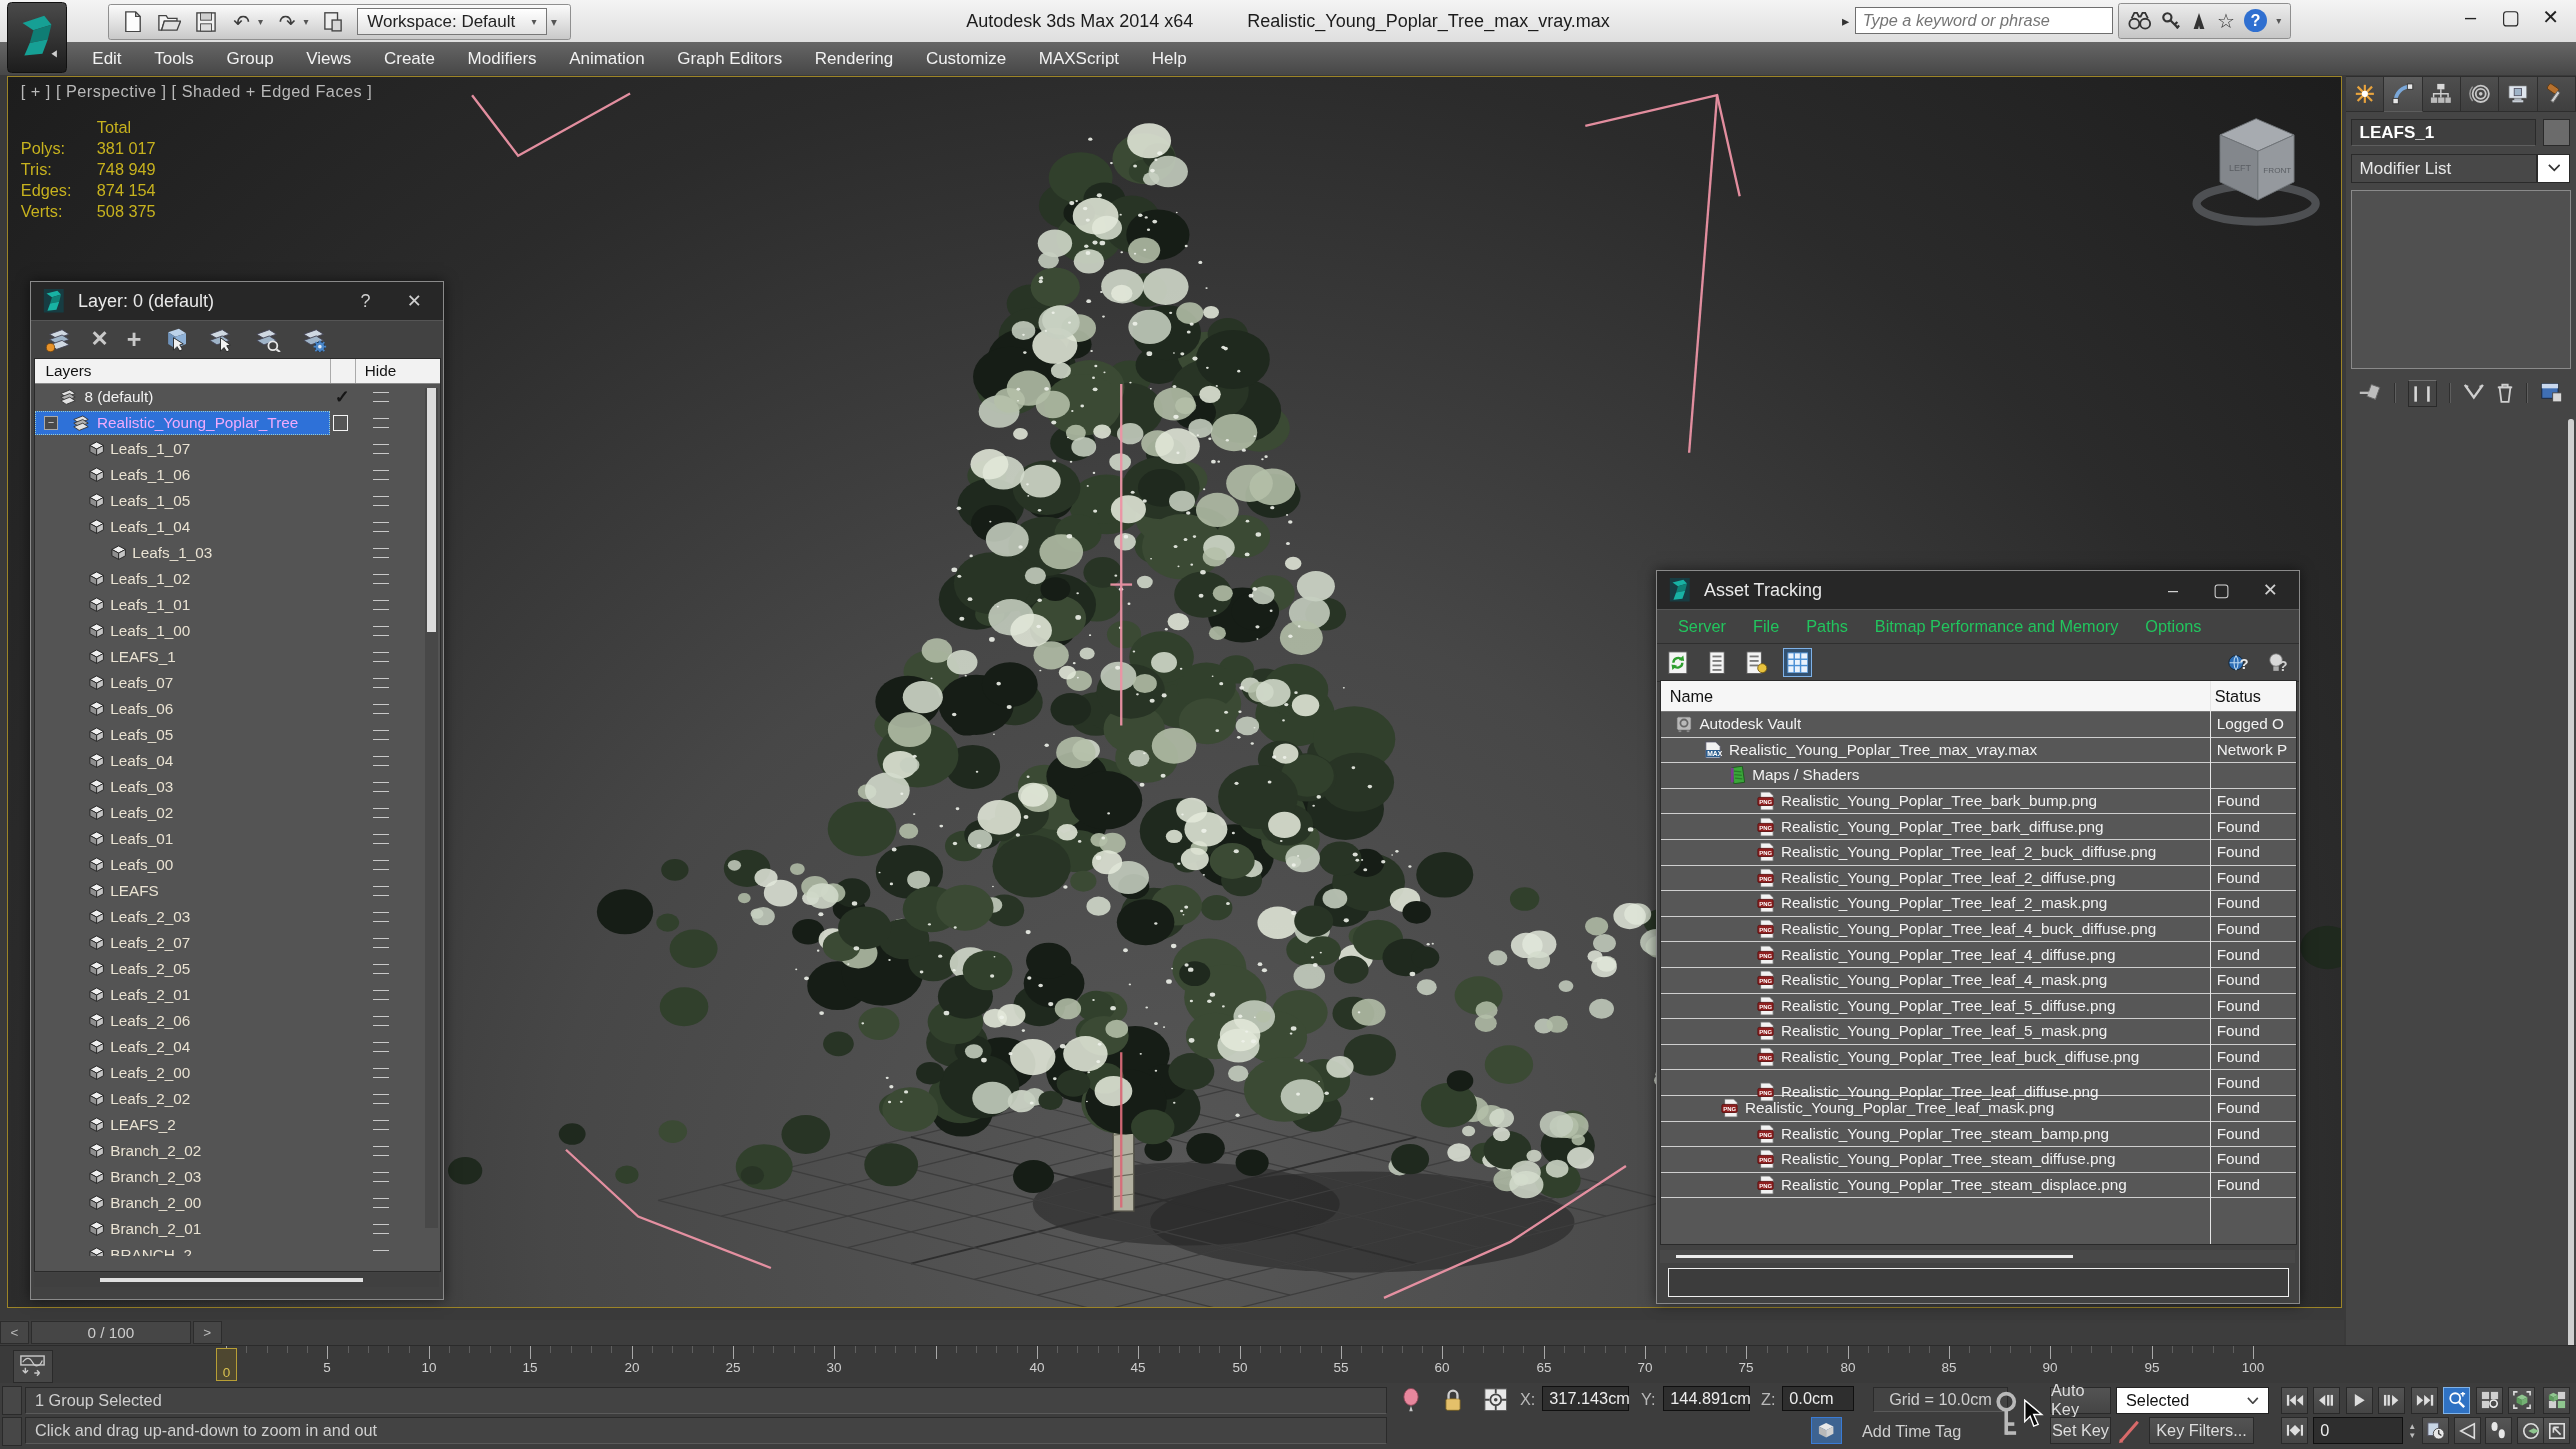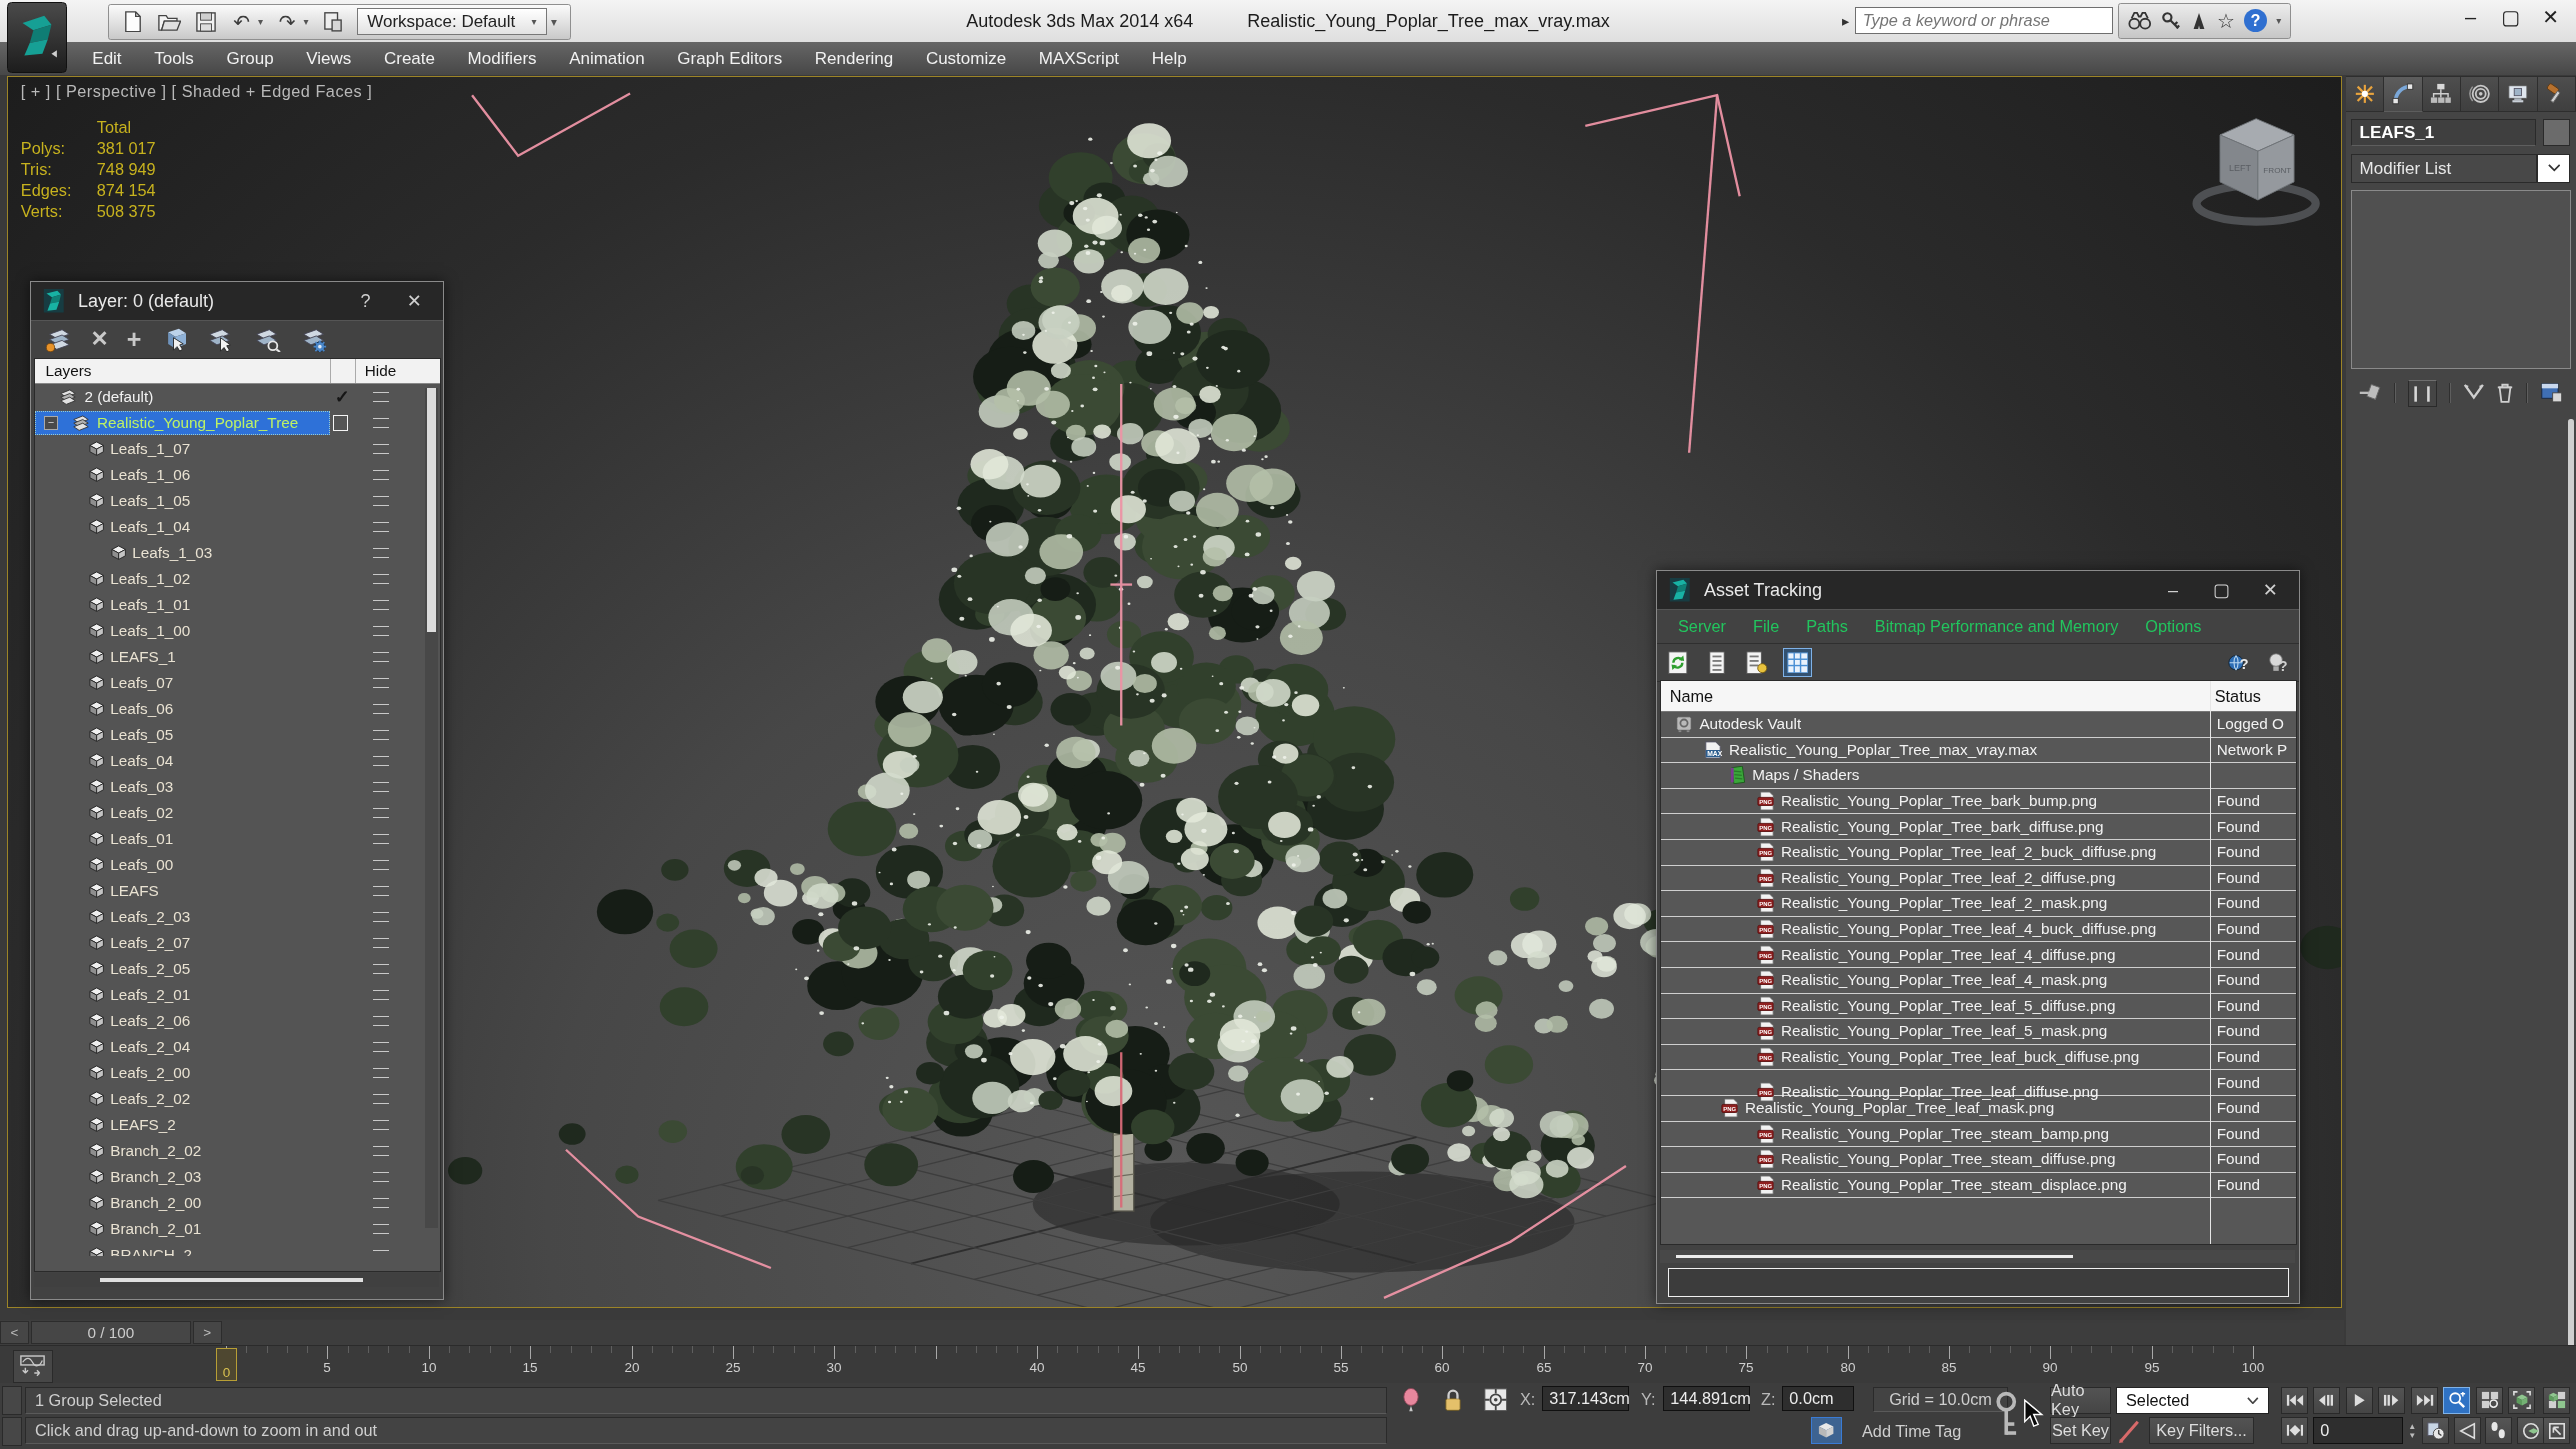--- a/index.html
+++ b/index.html
@@ -1566,36 +1566,36 @@
         <span style="position:absolute;left:330px">Hide</span>
       </div>
       <div id="ld-rows">
           <div class="lrow">
             <span class="rowname" style="padding-left: 23.5px; display: flex; align-items: center;">
               <svg width="20" height="16.3" viewBox="0 0 22 18" style="margin-right:6.3px;flex:none">
                 <polygon points="3,5 13,1 19,5 9,9" fill="#e2e2e2" stroke="#333"></polygon>
                 <polygon points="3,9 13,5 19,9 9,13" fill="#b2b2b2" stroke="#333"></polygon>
                 <polygon points="3,13 13,9 19,13 9,17" fill="#e2e2e2" stroke="#333"></polygon>
               </svg>
-              <span style="color: rgb(242, 242, 242);">2 (default)</span>
+              <span style="color: rgb(242, 242, 242);">8 (default)</span>
             </span>
             <span class="cur-check">✓</span>
             <span class="hide-dash"></span>
           </div>
           <div class="lrow">
             <span class="sel-band" style="background: rgb(46, 113, 216);"></span>
             <span class="expander">−</span>
             <span class="sel-box"></span>
             <span class="rowname" style="padding-left: 36px; display: flex; align-items: center;">
               <svg width="20" height="16.3" viewBox="0 0 22 18" style="margin-right:6.3px;flex:none">
                 <polygon points="3,5 13,1 19,5 9,9" fill="#e2e2e2" stroke="#333"></polygon>
                 <polygon points="3,9 13,5 19,9 9,13" fill="#b2b2b2" stroke="#333"></polygon>
                 <polygon points="3,13 13,9 19,13 9,17" fill="#e2e2e2" stroke="#333"></polygon>
               </svg>
-              <span style="color: #bef264;">Realistic_Young_Poplar_Tree</span>
+              <span style="color: #f0abfc;">Realistic_Young_Poplar_Tree</span>
             </span>
             <span class="hide-dash"></span>
           </div>
           <div class="lrow">
             <span class="rowname" style="padding-left: 54px; display: flex; align-items: center;">
               <svg width="15.3" height="15.3" viewBox="0 0 17 17" style="margin-right:6.3px;flex:none">
                 <polygon points="8.5,1 16,5 8.5,9 1,5" fill="#f0f0f0" stroke="#222"></polygon>
                 <polygon points="1,5 8.5,9 8.5,16 1,12" fill="#8f8f8f" stroke="#222"></polygon>
                 <polygon points="16,5 8.5,9 8.5,16 16,12" fill="#c4c4c4" stroke="#222"></polygon>
               </svg>

